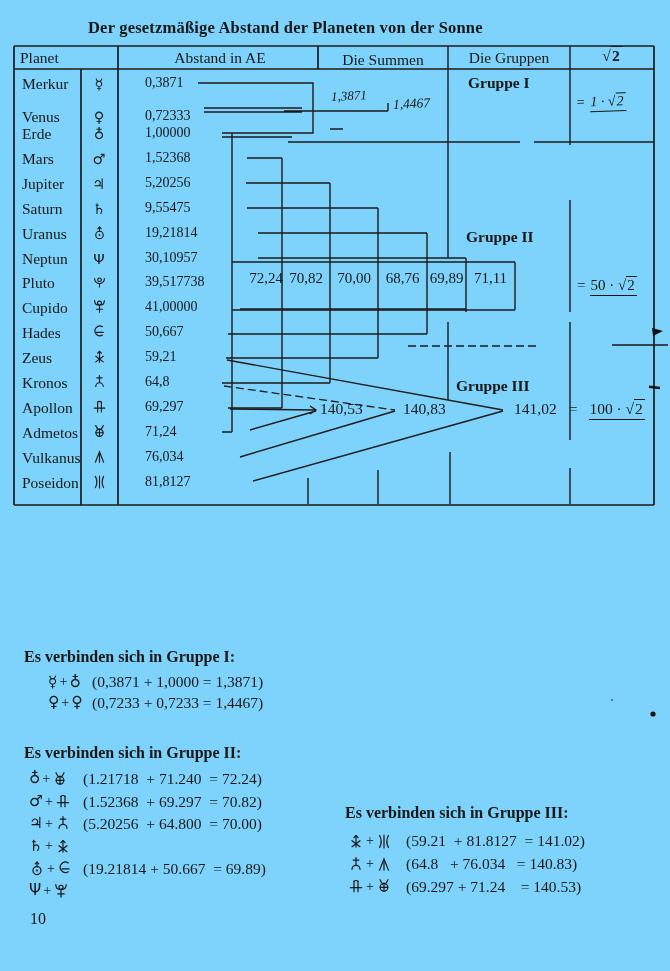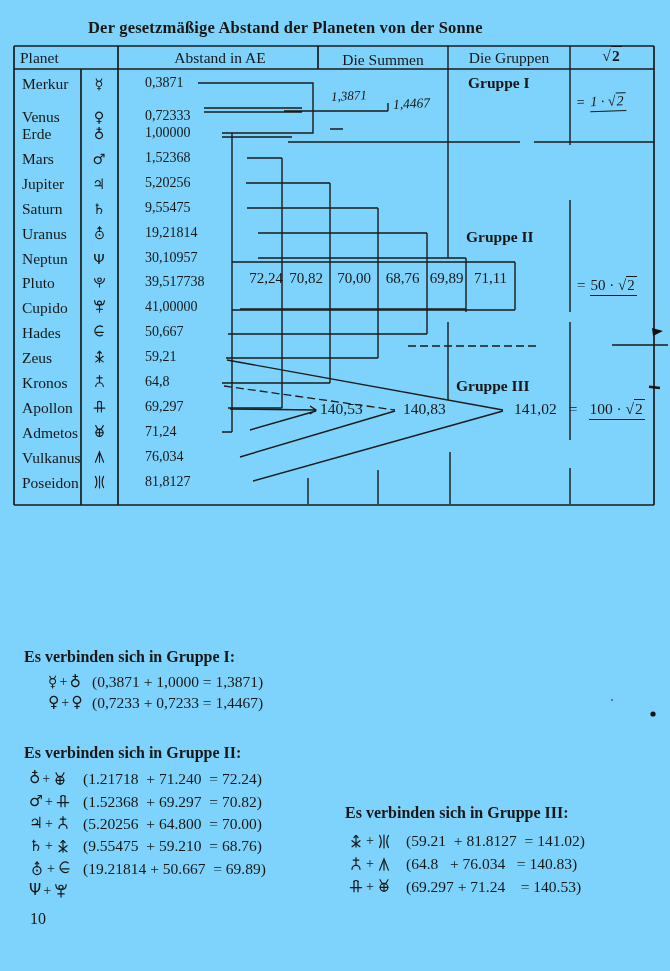--- a/index.html
+++ b/index.html
@@ -298,21 +298,21 @@
               <use href="#sym-admetos"></use>
             </svg></span><span>(1.21718  + 71.240  = 72.24)</span></div>
         <div class="eqline"><span class="pair"><span class="sym">♂</span><span class="plus">+</span><svg viewBox="0 0 20 20" class="glyph">
               <use href="#sym-apollon"></use>
             </svg></span><span>(1.52368  + 69.297  = 70.82)</span></div>
         <div class="eqline"><span class="pair"><span class="sym">♃</span><span class="plus">+</span><svg viewBox="0 0 20 20" class="glyph">
               <use href="#sym-kronos"></use>
             </svg></span><span>(5.20256  + 64.800  = 70.00)</span></div>
         <div class="eqline"><span class="pair"><span class="sym">♄</span><span class="plus">+</span><svg viewBox="0 0 20 20" class="glyph">
               <use href="#sym-zeus"></use>
-            </svg></span><span>(9.55475  + 59.210  = 68.76)</span></div>
+            </svg></span></div>
         <div class="eqline"><span class="pair"><svg viewBox="0 0 20 20" class="glyph">
               <use href="#sym-uranus"></use>
             </svg><span class="plus">+</span><svg viewBox="0 0 20 20" class="glyph">
               <use href="#sym-hades"></use>
             </svg></span><span>(19.21814 + 50.667  = 69.89)</span></div>
         <div class="eqline"><span class="pair"><span class="sym">Ψ</span><span class="plus">+</span><svg viewBox="0 0 20 20" class="glyph">
               <use href="#sym-cupido"></use>
             </svg></span></div>
       </div>
   </div>

